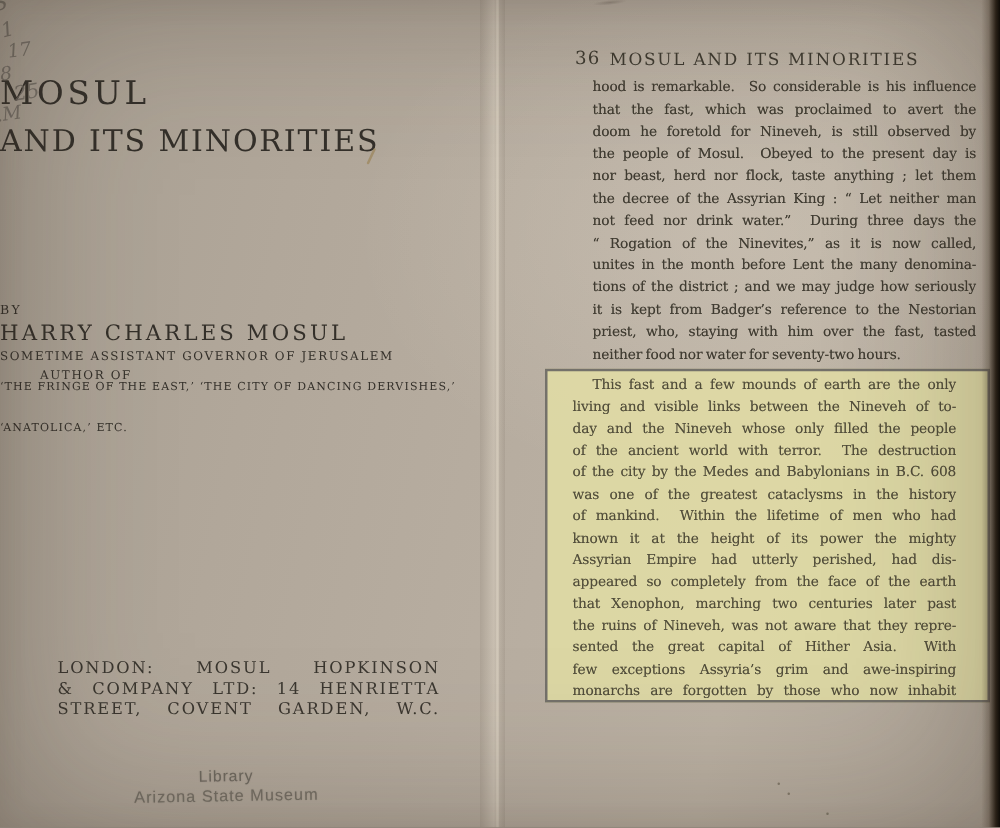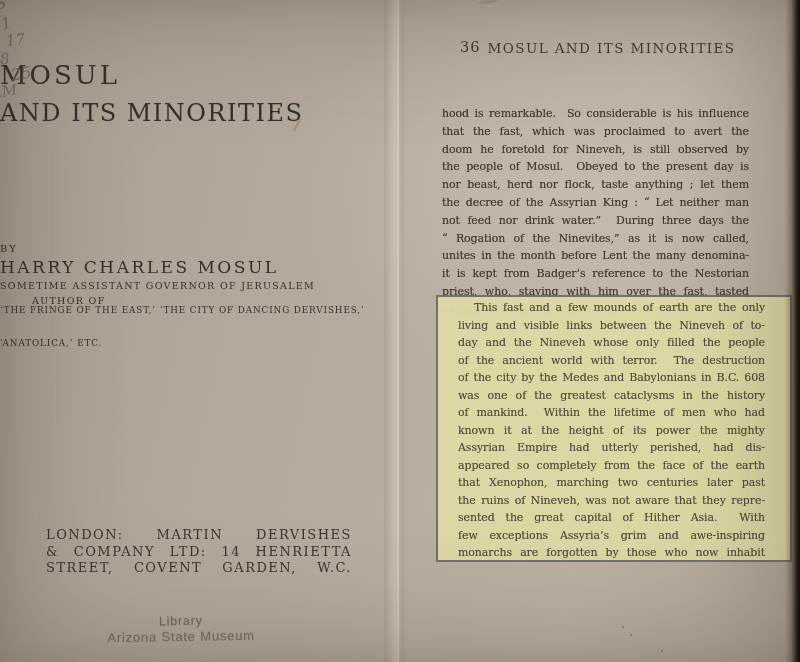--- a/index.html
+++ b/index.html
@@ -45,21 +45,21 @@
   .smudge{position:absolute;left:474px;top:0;width:28px;height:4px;opacity:0.5;transform:rotate(-6deg);
     background:radial-gradient(ellipse at center,rgba(70,60,50,0.55),rgba(70,60,50,0) 70%);}
   .speck{position:absolute;width:2px;height:2px;border-radius:50%;background:#57503f;opacity:0.55;}
 
   
   .rp{position:absolute;left:392px;top:0;width:403px;height:662px;color:#3f3b31;}
   .rp-header{position:absolute;left:66px;top:39px;width:307px;height:18px;}
   .rp-pagenum{position:absolute;left:2px;top:0;font-size:14.5px;letter-spacing:1px;}
   .rp-runtitle{position:absolute;left:0;top:1px;width:100%;text-align:center;font-size:13.5px;letter-spacing:1.4px;white-space:nowrap;}
   .textcol{position:absolute;font-size:11px;}
-  .rp-body{left:50px;top:61px;width:307px;margin-top:44px;}
+  .rp-body{left:82px;top:61px;width:307px;}
   .tl{height:17.8px;line-height:17.8px;text-align:justify;text-align-last:justify;overflow:hidden;
     word-spacing:-0.6px;letter-spacing:-0.1px;text-shadow:0 0 0.4px rgba(60,54,44,0.55);}
   .rp-body .tl:last-child{text-align-last:left;}
   .hl-box{position:absolute;left:44px;top:295px;width:356px;height:267px;box-sizing:border-box;
     background:rgba(222,216,164,0.96);border:2px solid #74716a;z-index:10;}
   .hl-text{left:66px;top:299px;width:307px;z-index:11;color:#514d3a;}
   .hl-text .tl{height:17.5px;line-height:17.5px;text-shadow:0 0 0.4px rgba(81,77,58,0.5);}
   .hl-text .tl:first-child{text-indent:16px;}
 </style>
 </head>
@@ -80,21 +80,21 @@
     <div class="scratch"></div>
 
     <div class="cline lp-by">BY</div>
     <div class="cline lp-author">HARRY CHARLES MOSUL</div>
     <div class="cline lp-role">SOMETIME ASSISTANT GOVERNOR OF JERUSALEM</div>
     <div class="cline lp-authorof">AUTHOR OF</div>
     <div class="cline lp-works1">‘THE FRINGE OF THE EAST,’ ‘THE CITY OF DANCING DERVISHES,’</div>
     <div class="cline lp-works2">‘ANATOLICA,’ ETC.</div>
 
     <div class="imprint">
-        <div class="imprint-line">LONDON: MARTIN DERVISHES</div>
+        <div class="imprint-line">LONDON: MOSUL HOPKINSON</div>
         <div class="imprint-line">&amp; COMPANY LTD: 14 HENRIETTA</div>
         <div class="imprint-line">STREET, COVENT GARDEN, W.C. 1925</div>
       </div>
 
     <div class="stamp">
       <div class="stamp-l1">Library</div>
       <div class="stamp-l2">Arizona State Museum</div>
     </div>
   </div>
 
@@ -107,20 +107,21 @@
     <div class="textcol rp-body">
         <div class="tl">hood is remarkable.&nbsp; So considerable is his influence</div>
         <div class="tl">that the fast, which was proclaimed to avert the</div>
         <div class="tl">doom he foretold for Nineveh, is still observed by</div>
         <div class="tl">the people of Mosul.&nbsp; Obeyed to the present day is</div>
         <div class="tl">nor beast, herd nor flock, taste anything ; let them</div>
         <div class="tl">the decree of the Assyrian King : “ Let neither man</div>
         <div class="tl">not feed nor drink water.”&nbsp; During three days the</div>
         <div class="tl">“ Rogation of the Ninevites,” as it is now called,</div>
         <div class="tl">unites in the month before Lent the many denomina-</div>
+        <div class="tl">tions of the district ; and we may judge how seriously</div>
         <div class="tl">it is kept from Badger’s reference to the Nestorian</div>
         <div class="tl">priest, who, staying with him over the fast, tasted</div>
         <div class="tl">neither food nor water for seventy-two hours.</div>
       </div>
 
     <div class="hl-box"></div>
     <div class="textcol hl-text">
         <div class="tl">This fast and a few mounds of earth are the only</div>
         <div class="tl">living and visible links between the Nineveh of to-</div>
         <div class="tl">day and the Nineveh whose only filled the people</div>

